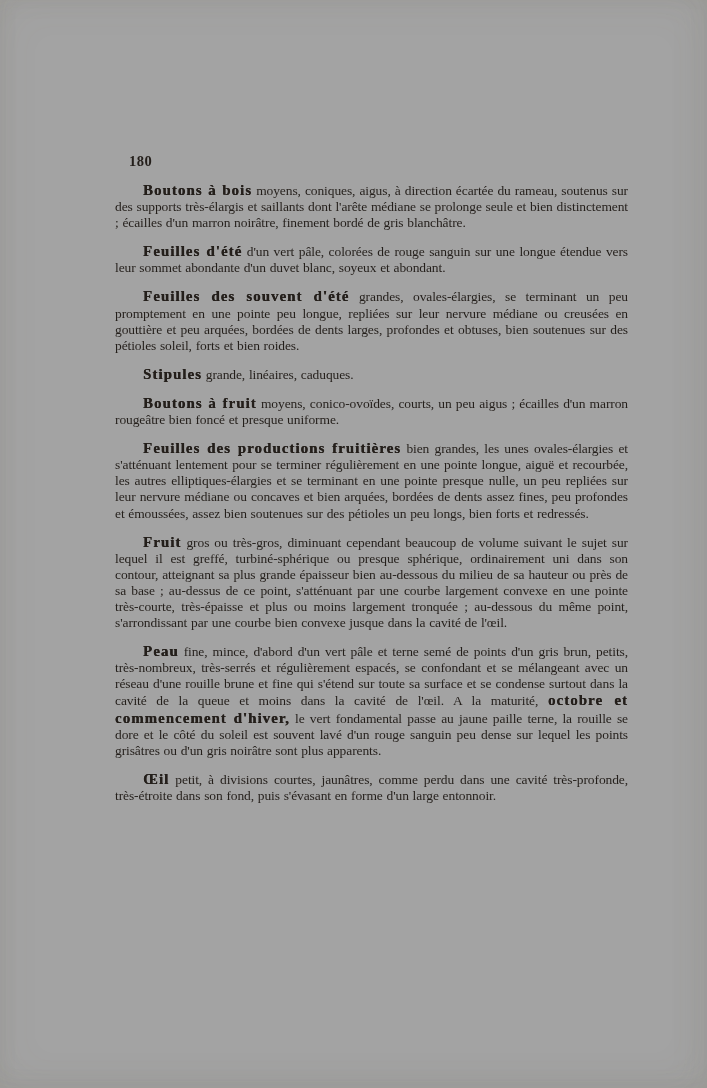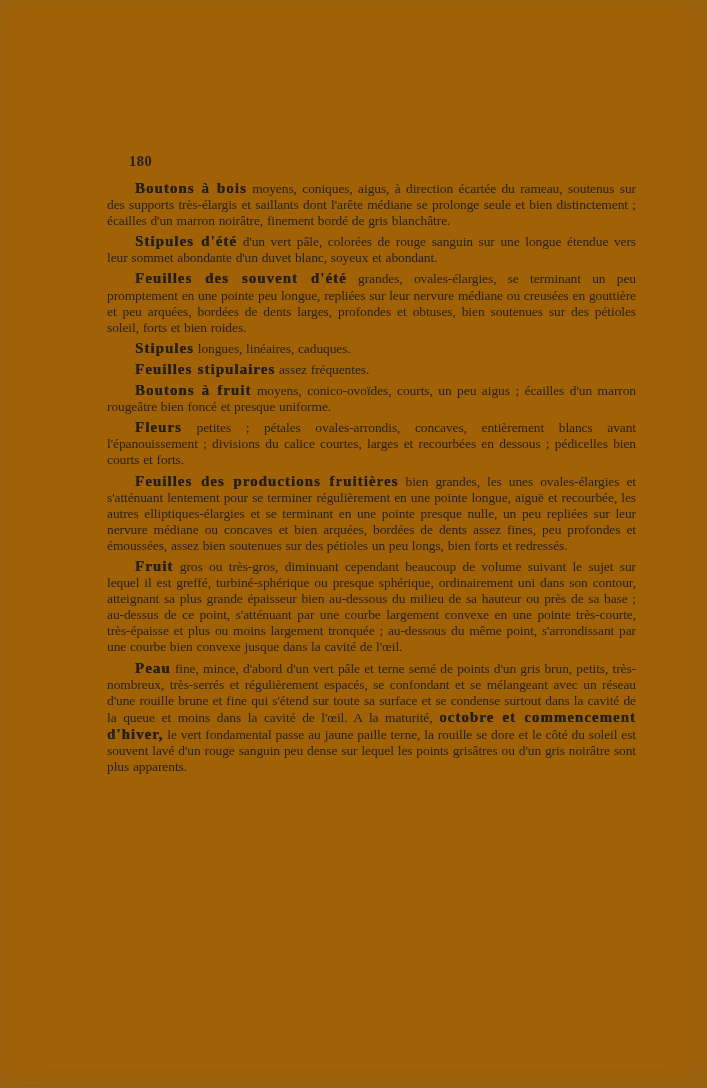--- a/index.html
+++ b/index.html
@@ -4,21 +4,21 @@
 <style>
   html, body {
     margin: 0;
     padding: 0;
     background: #e8e6e1;
   }
   .page {
     position: relative;
     width: 707px;
     height: 1088px;
-    background: #a16207;
+    background: #a3a3a3;
     overflow: hidden;
     font-family: "Liberation Serif", "DejaVu Serif", serif;
     color: #241f1b;
   }
   
   .page::after {
     content: "";
     position: absolute;
     inset: 0;
     pointer-events: none;
@@ -50,21 +50,21 @@
     letter-spacing: 0.5px;
   }
   .running-head .title {
     justify-self: center;
     transform: translateX(14px);
     letter-spacing: 1.6px;
     text-shadow: 0.3px 0 0 currentColor;
     white-space: nowrap;
   }
   .body-text .para {
-    margin: 4px;
+    margin: 12px;
     text-align: justify;
     text-indent: 28px;
     font-size: 13.5px;
     line-height: 16.1px;
     letter-spacing: -0.1px;
     word-spacing: 0.5px;
   }
   .body-text .para + .para {
     margin-top: 3px;
   }
@@ -80,24 +80,23 @@
 <body>
 
 <div class="page">
   <div class="content">
     <div class="running-head">
       <span class="folio">180</span>
       <span></span>
     </div>
     <div class="body-text">
         <p class="para"><span class="term">Boutons à bois</span><span class="plain"> moyens, coniques, aigus, à direction écartée du rameau, soutenus sur des supports très-élargis et saillants dont l'arête médiane se prolonge seule et bien distinctement ; écailles d'un marron noirâtre, finement bordé de gris blanchâtre.</span></p>
-        <p class="para"><span class="term">Stipules d'été</span><span class="plain"> d'un vert pâle, colorées de rouge sanguin sur une longue étendue vers leur sommet abondante d'un duvet blanc, soyeux et abondant.</span></p>
+        <p class="para"><span class="term">Feuilles d'été</span><span class="plain"> d'un vert pâle, colorées de rouge sanguin sur une longue étendue vers leur sommet abondante d'un duvet blanc, soyeux et abondant.</span></p>
         <p class="para"><span class="term">Feuilles des souvent d'été</span><span class="plain"> grandes, ovales-élargies, se terminant un peu promptement en une pointe peu longue, repliées sur leur nervure médiane ou creusées en gouttière et peu arquées, bordées de dents larges, profondes et obtuses, bien soutenues sur des pétioles soleil, forts et bien roides.</span></p>
-        <p class="para"><span class="term">Stipules</span><span class="plain"> longues, linéaires, caduques.</span></p>
-        <p class="para"><span class="term">Feuilles stipulaires</span><span class="plain"> assez fréquentes.</span></p>
+        <p class="para"><span class="term">Stipules</span><span class="plain"> grande, linéaires, caduques.</span></p>
         <p class="para"><span class="term">Boutons à fruit</span><span class="plain"> moyens, conico-ovoïdes, courts, un peu aigus ; écailles d'un marron rougeâtre bien foncé et presque uniforme.</span></p>
-        <p class="para"><span class="term">Fleurs</span><span class="plain"> petites ; pétales ovales-arrondis, concaves, entièrement blancs avant l'épanouissement ; divisions du calice courtes, larges et recourbées en dessous ; pédicelles bien courts et forts.</span></p>
         <p class="para"><span class="term">Feuilles des productions fruitières</span><span class="plain"> bien grandes, les unes ovales-élargies et s'atténuant lentement pour se terminer régulièrement en une pointe longue, aiguë et recourbée, les autres elliptiques-élargies et se terminant en une pointe presque nulle, un peu repliées sur leur nervure médiane ou concaves et bien arquées, bordées de dents assez fines, peu profondes et émoussées, assez bien soutenues sur des pétioles un peu longs, bien forts et redressés.</span></p>
         <p class="para"><span class="term">Fruit</span><span class="plain"> gros ou très-gros, diminuant cependant beaucoup de volume suivant le sujet sur lequel il est greffé, turbiné-sphérique ou presque sphérique, ordinairement uni dans son contour, atteignant sa plus grande épaisseur bien au-dessous du milieu de sa hauteur ou près de sa base ; au-dessus de ce point, s'atténuant par une courbe largement convexe en une pointe très-courte, très-épaisse et plus ou moins largement tronquée ; au-dessous du même point, s'arrondissant par une courbe bien convexe jusque dans la cavité de l'œil.</span></p>
         <p class="para"><span class="term">Peau</span><span class="plain"> fine, mince, d'abord d'un vert pâle et terne semé de points d'un gris brun, petits, très-nombreux, très-serrés et régulièrement espacés, se confondant et se mélangeant avec un réseau d'une rouille brune et fine qui s'étend sur toute sa surface et se condense surtout dans la cavité de la queue et moins dans la cavité de l'œil. A la maturité, </span><span class="term">octobre et commencement d'hiver,</span><span class="plain"> le vert fondamental passe au jaune paille terne, la rouille se dore et le côté du soleil est souvent lavé d'un rouge sanguin peu dense sur lequel les points grisâtres ou d'un gris noirâtre sont plus apparents.</span></p>
+        <p class="para"><span class="term">Œil</span><span class="plain"> petit, à divisions courtes, jaunâtres, comme perdu dans une cavité très-profonde, très-étroite dans son fond, puis s'évasant en forme d'un large entonnoir.</span></p>
       </div>
   </div>
 </div>
 
 </body></html>

